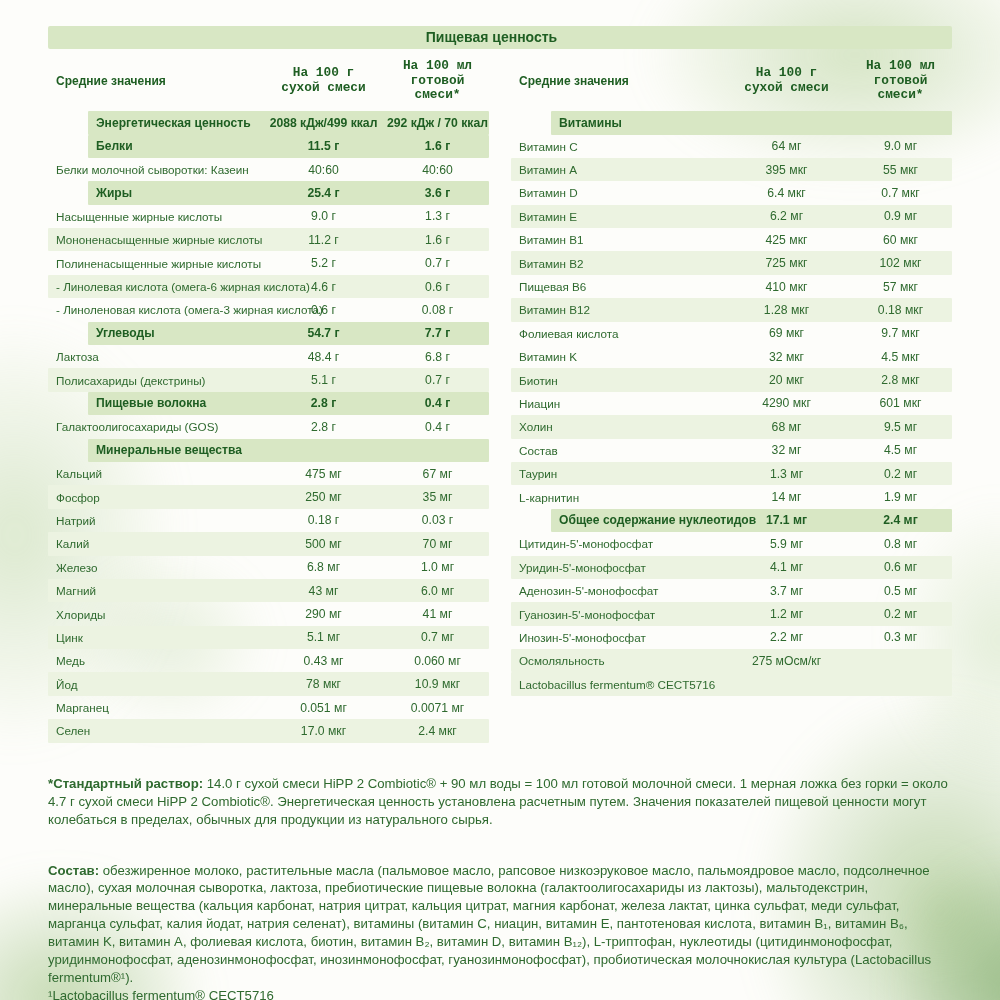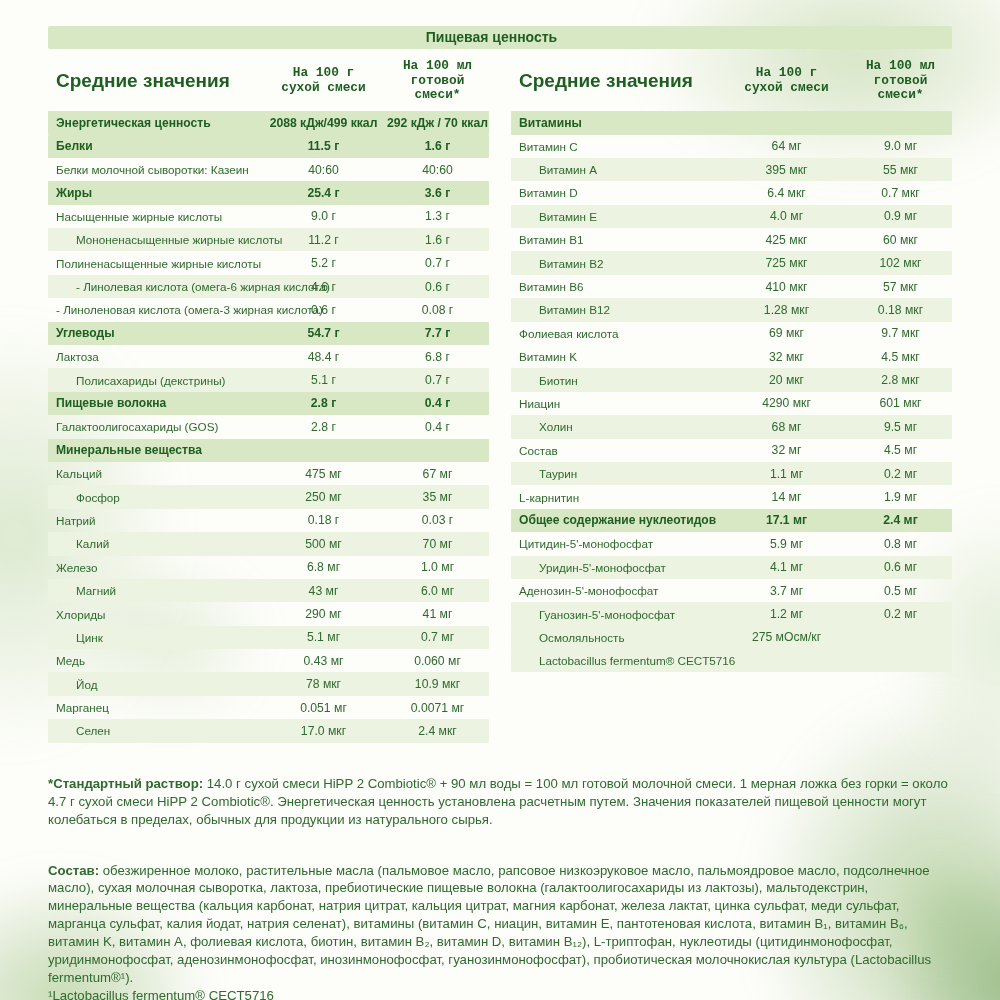--- a/index.html
+++ b/index.html
@@ -27,31 +27,31 @@
     color:var(--dark,#1e5e22);
     font-weight:bold; font-size:14px; text-align:center;
     padding:3px 17px 4px 0; border-radius:2px;
   }
 
   .tables { display:flex; gap:22px; margin-top:10px; }
   .table { flex:1; min-width:0; }
 
   .t-head { display:flex; align-items:center; margin-bottom:8px; min-height:42px; }
   .t-head .cell { font-weight:bold; color:var(--dark,#1e5e22); }
-  .t-head .name { font-size:19px; }
+  .t-head .name { font-size:12px; }
   .t-head .v1, .t-head .v2 { font-size:12.8px; white-space:pre-line; line-height:1.15; text-align:center;font-family:Liberation Mono, monospace; }
 
   .cell.name { flex:1; min-width:0; text-align:left; padding-left:8px; }
   .cell.v1 { width:125px; text-align:center; flex:none; }
   .cell.v2 { width:103px; text-align:center; flex:none; }
 
   .trow { display:flex; align-items:center; min-height:23.4px; font-size:12.2px; border-radius:1px; }
   .trow .name { font-size:11.7px; white-space:nowrap; overflow:visible; }
-  .trow.alt { background:var(--zebra,#ecf3e1);padding-left:20px; }
-  .trow.section { background:var(--band,#d8e7c4); font-weight:bold; color:var(--dark,#1e5e22); }
+  .trow.alt { background:var(--zebra,#ecf3e1); }
+  .trow.section { background:var(--band,#d8e7c4); font-weight:bold; color:var(--dark,#1e5e22);margin-left:40px; }
   .trow.section .name { font-size:12.1px; }
 
   .footnotes { margin-top:32px; }
   .footnote { font-size:13.2px; line-height:1.36; color:var(--text,#2f6a2f); }
   .footnote + .footnote { margin-top:33px; }
   .footnote b { font-weight:bold; color:var(--text,#2f6a2f); }
   .footnote .block-line { display:block; }
 </style>
 </head>
 <body>
@@ -241,35 +241,35 @@
             <span class="cell v1">395 мкг</span>
             <span class="cell v2">55 мкг</span>
           </div>
           <div class="trow">
             <span class="cell name">Витамин D</span>
             <span class="cell v1">6.4 мкг</span>
             <span class="cell v2">0.7 мкг</span>
           </div>
           <div class="trow alt">
             <span class="cell name">Витамин E</span>
-            <span class="cell v1">4.0 мг</span>
+            <span class="cell v1">6.2 мг</span>
             <span class="cell v2">0.9 мг</span>
           </div>
           <div class="trow">
             <span class="cell name">Витамин B1</span>
             <span class="cell v1">425 мкг</span>
             <span class="cell v2">60 мкг</span>
           </div>
           <div class="trow alt">
             <span class="cell name">Витамин B2</span>
             <span class="cell v1">725 мкг</span>
             <span class="cell v2">102 мкг</span>
           </div>
           <div class="trow">
-            <span class="cell name">Витамин B6</span>
+            <span class="cell name">Пищевая B6</span>
             <span class="cell v1">410 мкг</span>
             <span class="cell v2">57 мкг</span>
           </div>
           <div class="trow alt">
             <span class="cell name">Витамин B12</span>
             <span class="cell v1">1.28 мкг</span>
             <span class="cell v2">0.18 мкг</span>
           </div>
           <div class="trow">
             <span class="cell name">Фолиевая кислота</span>
@@ -296,21 +296,21 @@
             <span class="cell v1">68 мг</span>
             <span class="cell v2">9.5 мг</span>
           </div>
           <div class="trow">
             <span class="cell name">Состав</span>
             <span class="cell v1">32 мг</span>
             <span class="cell v2">4.5 мг</span>
           </div>
           <div class="trow alt">
             <span class="cell name">Таурин</span>
-            <span class="cell v1">1.1 мг</span>
+            <span class="cell v1">1.3 мг</span>
             <span class="cell v2">0.2 мг</span>
           </div>
           <div class="trow">
             <span class="cell name">L-карнитин</span>
             <span class="cell v1">14 мг</span>
             <span class="cell v2">1.9 мг</span>
           </div>
           <div class="trow section">
             <span class="cell name">Общее содержание нуклеотидов</span>
             <span class="cell v1">17.1 мг</span>
@@ -328,20 +328,25 @@
           </div>
           <div class="trow">
             <span class="cell name">Аденозин-5'-монофосфат</span>
             <span class="cell v1">3.7 мг</span>
             <span class="cell v2">0.5 мг</span>
           </div>
           <div class="trow alt">
             <span class="cell name">Гуанозин-5'-монофосфат</span>
             <span class="cell v1">1.2 мг</span>
             <span class="cell v2">0.2 мг</span>
+          </div>
+          <div class="trow">
+            <span class="cell name">Инозин-5'-монофосфат</span>
+            <span class="cell v1">2.2 мг</span>
+            <span class="cell v2">0.3 мг</span>
           </div>
           <div class="trow alt">
             <span class="cell name">Осмоляльность</span>
             <span class="cell v1">275 мОсм/кг</span>
             <span class="cell v2"></span>
           </div>
           <div class="trow alt">
             <span class="cell name">Lactobacillus fermentum® CECT5716</span>
             <span class="cell v1"></span>
             <span class="cell v2"></span>

